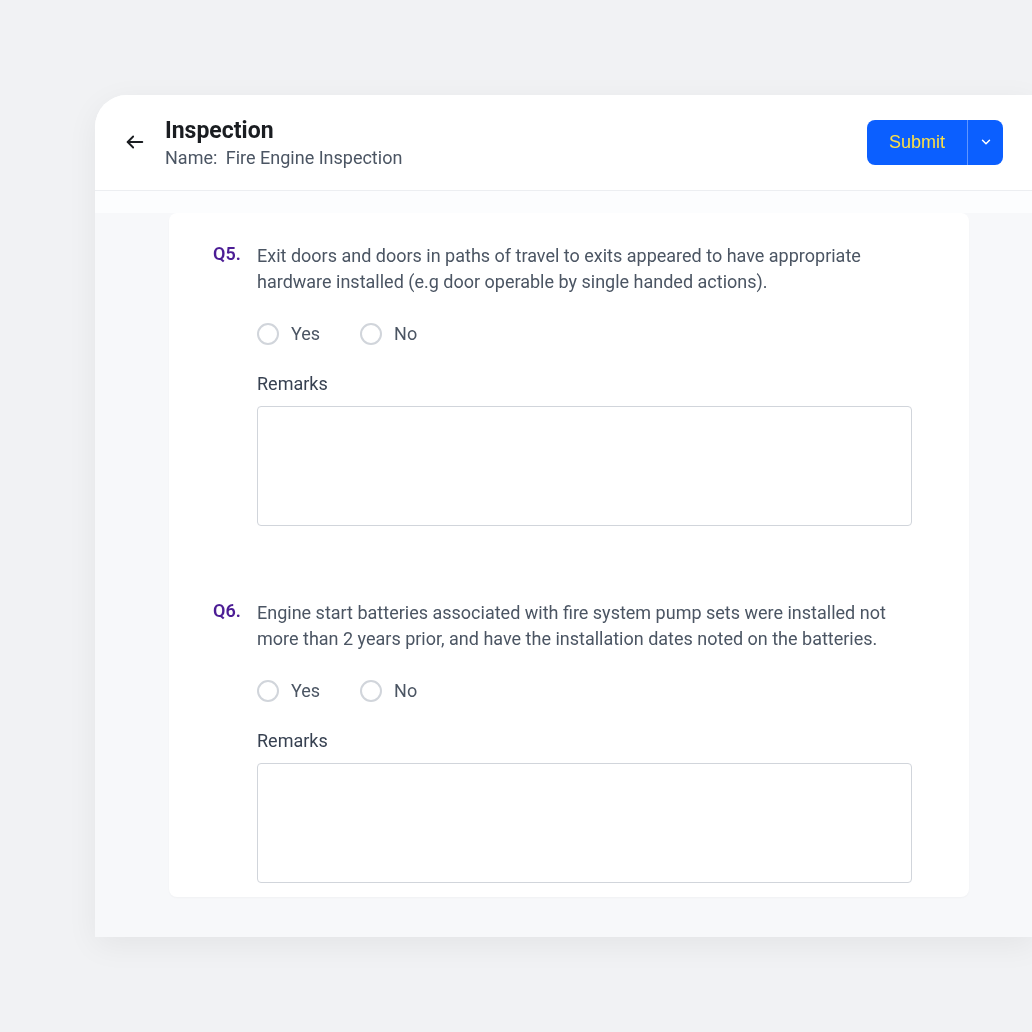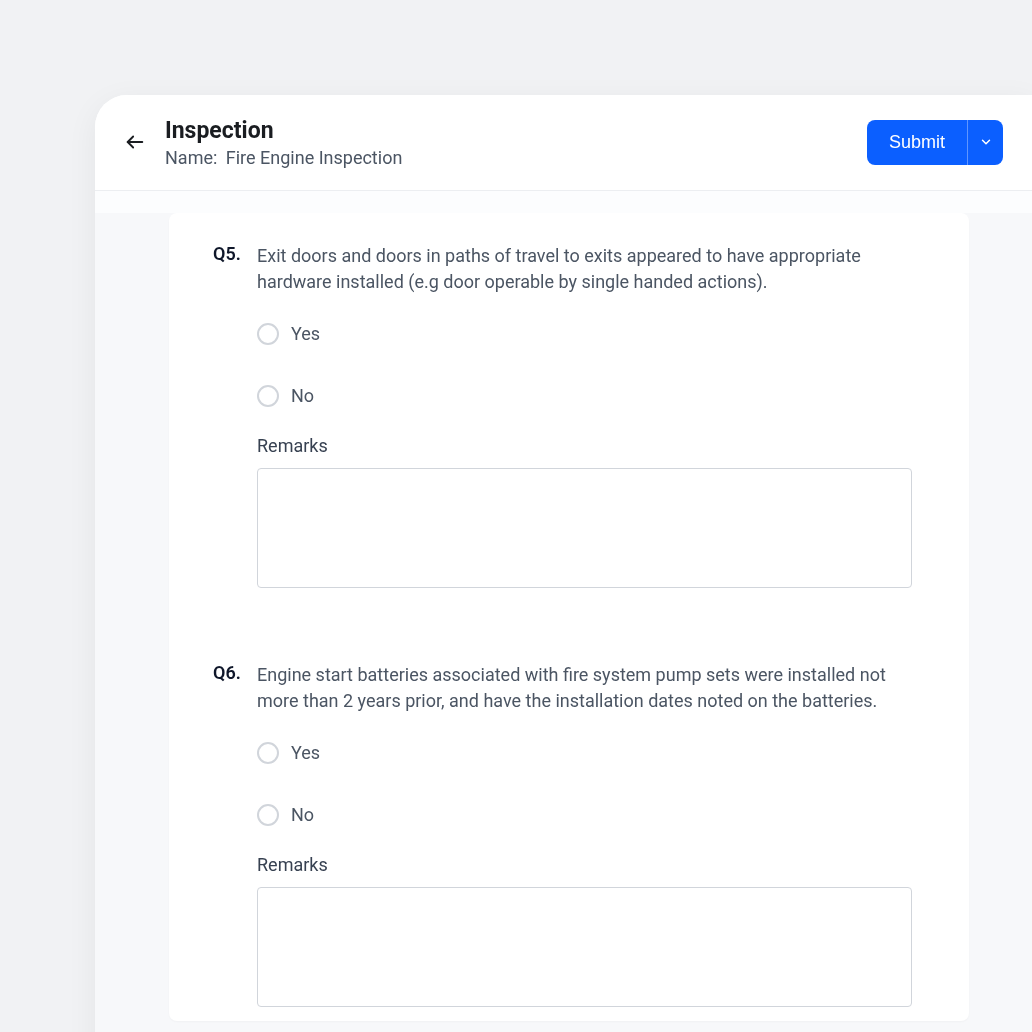--- a/index.html
+++ b/index.html
@@ -60,21 +60,21 @@
   .submit-group {
     display: flex;
     align-items: stretch;
     border-radius: 8px;
     overflow: hidden;
     margin-left: auto;
     margin-right: 4px;
   }
   .submit-btn {
     background: #0b5fff;
-    color: #ffffff;
+    color: #fde047;
     font-size: 18px;
     font-weight: 500;
     border: none;
     padding: 12px 22px;
     cursor: pointer;
   }
   .submit-dropdown {
     background: #0b5fff;
     border: none;
     border-left: 1px solid rgba(255,255,255,0.35);
@@ -108,35 +108,34 @@
     padding: 30px 44px 10px 44px;
   }
   .q-row {
     display: flex;
     align-items: flex-start;
     gap: 12px;
   }
   .q-num {
     font-size: 18px;
     font-weight: 600;
-    color: #0f172a;
+    color: #4c1d95;
     min-width: 32px;
   }
   .q-text {
     font-size: 18px;
     color: #4b5563;
     line-height: 1.45;
     flex: 1;
   }
   .options-row {
     display: flex;
     gap: 40px;
     margin-top: 28px;
     margin-left: 44px;
-    flex-direction: column;
   }
   .radio-opt {
     display: flex;
     align-items: center;
     gap: 12px;
     cursor: pointer;
   }
   .radio-circle {
     width: 22px;
     height: 22px;

